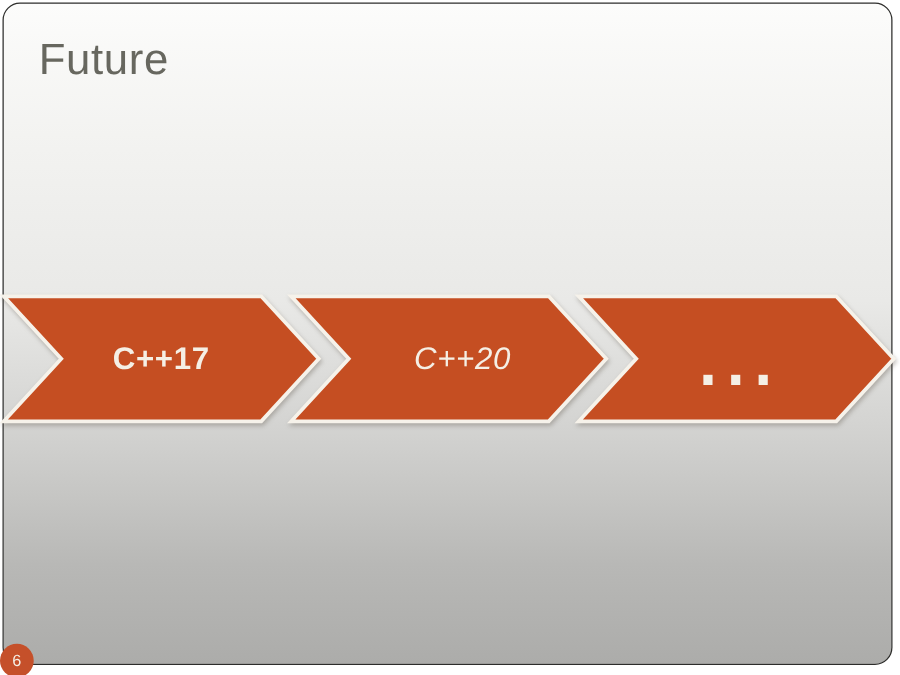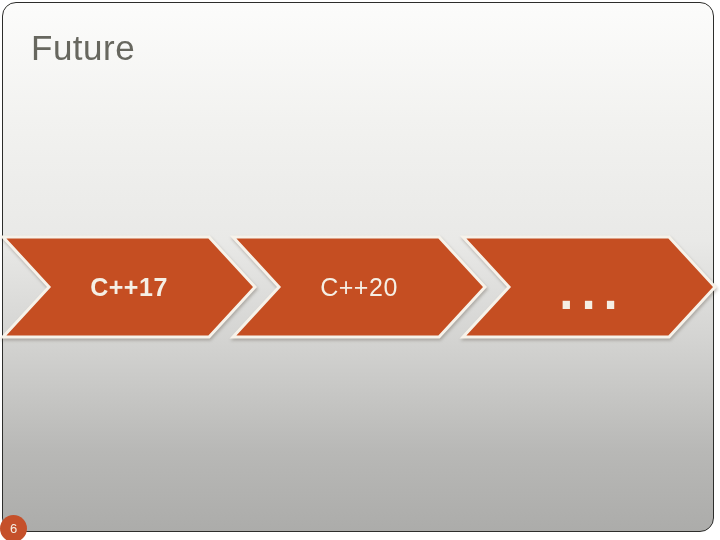--- a/index.html
+++ b/index.html
@@ -65,21 +65,21 @@
     height: 100px;
     width: 160px;
     display: flex;
     align-items: center;
     justify-content: center;
     color: #f5efe5;
     font-size: 25px;
     letter-spacing: 0.5px;
   }
   .arrow-label.l1 { left: 49px; font-weight: bold;  }
-  .arrow-label.l2 { left: 279px; }
+  .arrow-label.l2 { left: 290px; font-style: italic; }
   .arrow-label.l3 { left: 509px; }
   .arrow-label.dots {
     font-size: 76px;
     line-height: 100px;
     letter-spacing: 1px;
   }
   .arrow-label.dots span {
     position: relative;
     top: -4px;
   }

